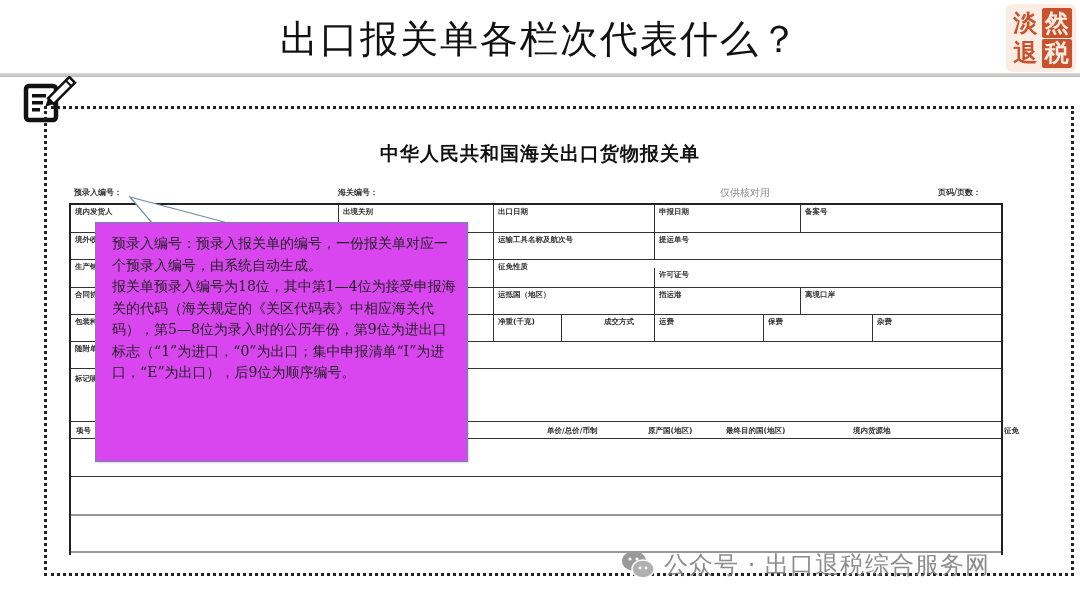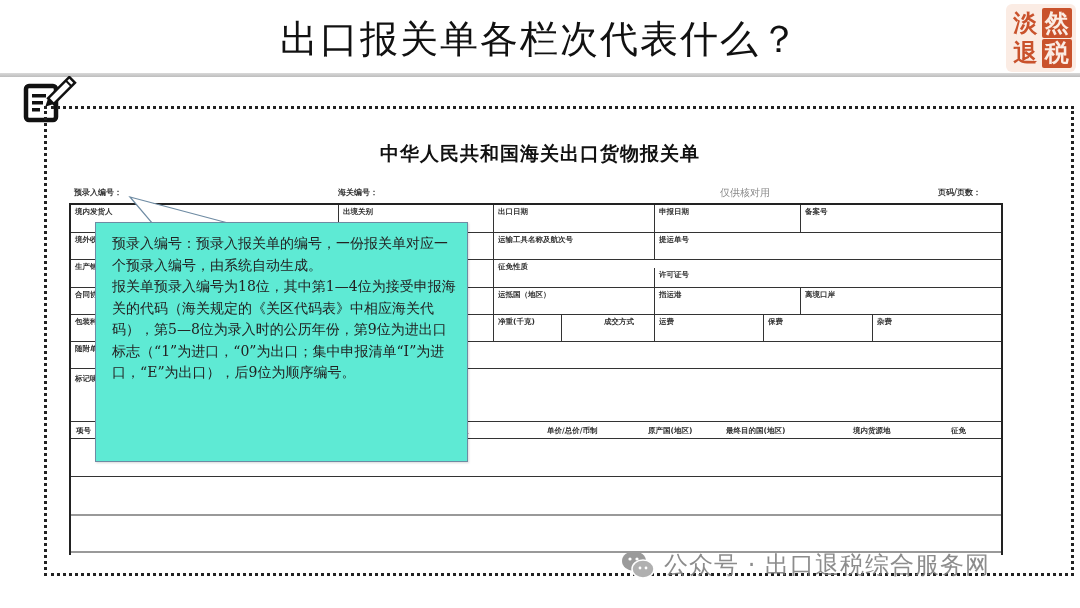--- a/index.html
+++ b/index.html
@@ -50,21 +50,21 @@
   .cell:first-child { border-left: none; }
   .lbl {
     position: absolute; left: 4px; top: 2px;
     font-family: "DejaVu Sans", sans-serif; font-size: 7.5px; font-weight: 700; color: #333; white-space: nowrap;
   }
   .colhdr { position: absolute; top: 4px; font-family: "DejaVu Sans", sans-serif; font-size: 7.5px; font-weight: 700; color: #333; white-space: nowrap; }
   .grayline { position: absolute; left: 0; width: 930px; border-bottom: 2px solid #999; }
 
   .callout {
     position: absolute; left: 95px; top: 222px; width: 373px; height: 240px;
-    background: #5eead4; border: 1.5px solid #6e8ba3;
+    background: #d946ef; border: 1.5px solid #6e8ba3;
     box-shadow: 1px 1px 2px rgba(0,0,0,0.15);
     padding: 10px 10px 8px 16px;
     font-family: "DejaVu Serif", serif; font-size: 14px; line-height: 21.5px; color: #222;
   }
   .callout p { margin: 0; }
   .pointer { position: absolute; left: 0; top: 0; width: 1080px; height: 608px; pointer-events: none; }
 
   .watermark {
     position: absolute; left: 620px; top: 548px; display: flex; align-items: center; gap: 8px;
     font-family: "DejaVu Sans", sans-serif; font-size: 24px; color: rgba(120,120,120,0.85); letter-spacing: 1px;
@@ -199,21 +199,21 @@
       </div>
   </div>
 
   <div class="row" style="top:217px; height:17px;">
     <span class="colhdr" style="left:5px;">项号</span>
     <span class="colhdr" style="left:360px;">数量及单位</span>
     <span class="colhdr" style="left:476px;">单价/总价/币制</span>
     <span class="colhdr" style="left:577px;">原产国(地区)</span>
     <span class="colhdr" style="left:655px;">最终目的国(地区)</span>
     <span class="colhdr" style="left:782px;">境内货源地</span>
-    <span class="colhdr" style="left:880px;">征免</span>
+    <span class="colhdr" style="left:933px;">征免</span>
   </div>
   <div class="row" style="top:234px; height:38px;"></div>
   <div class="grayline" style="top:309px;"></div>
   <div class="grayline" style="top:346px;"></div>
 </div>
 
 <svg class="pointer">
   <polygon points="130,197 152,223 228,223" fill="#fff" stroke="#6e8ba3" stroke-width="1.2"></polygon>
   <line x1="153" y1="223.5" x2="227" y2="223.5" stroke="#fff" stroke-width="3"></line>
 </svg>

